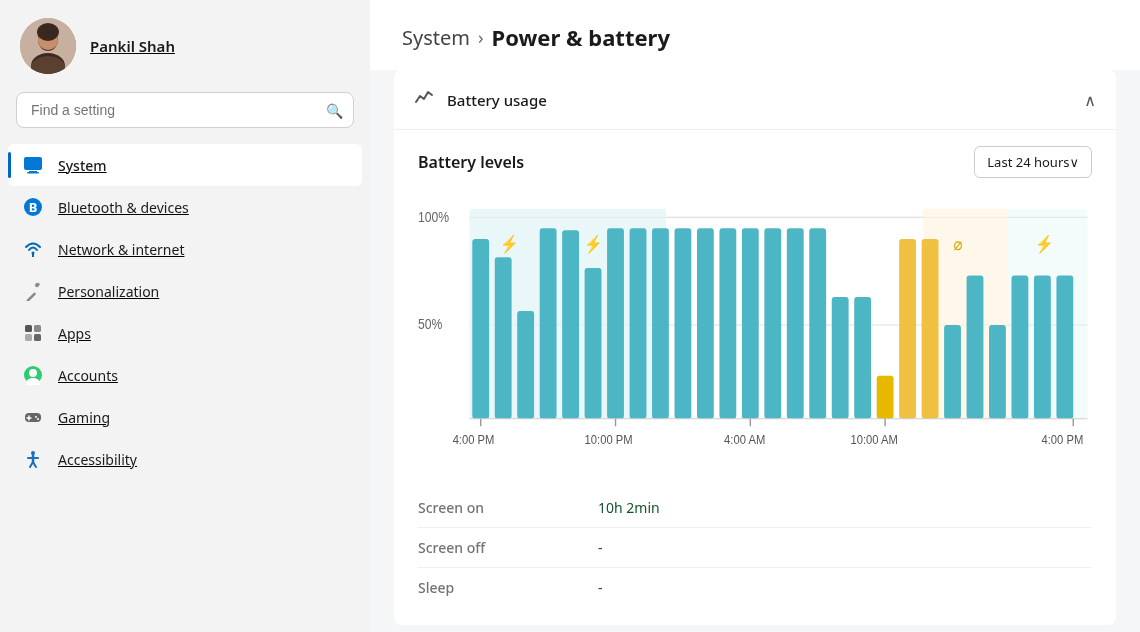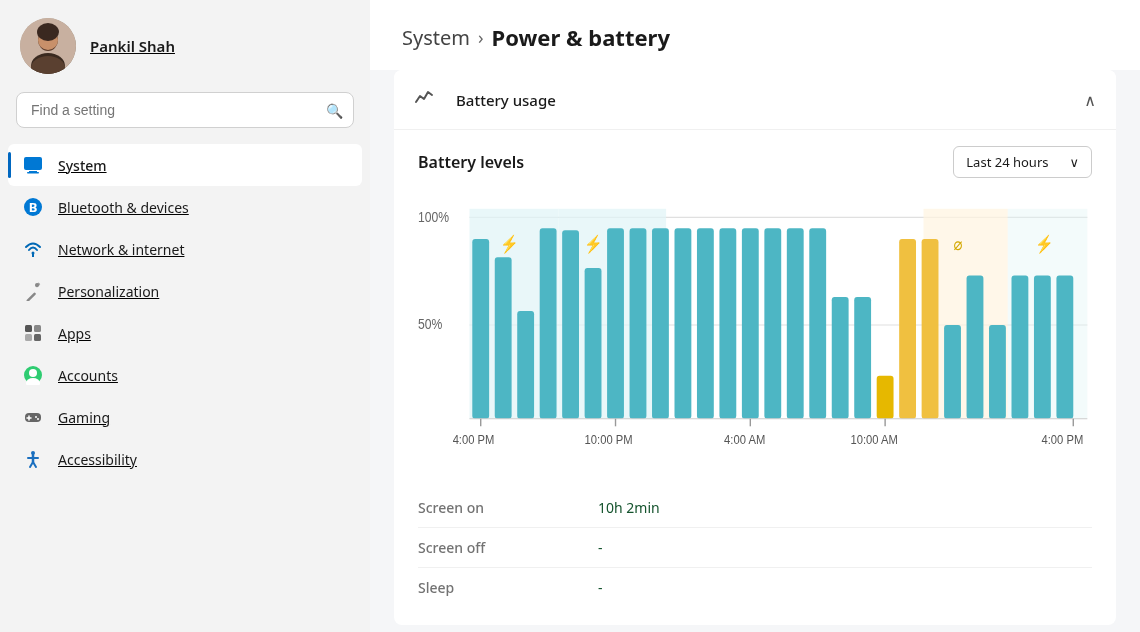--- a/index.html
+++ b/index.html
@@ -177,21 +177,21 @@
       align-items: center;
       justify-content: space-between;
       padding: 16px 20px;
       cursor: pointer;
       background: #ffffff;
     }
 
     .panel-header-left {
       display: flex;
       align-items: center;
-      gap: 20px;
+      gap: 11px;
     }
 
     .panel-title {
       font-size: 15px;
       font-weight: 500;
       color: #1a1a1a;
     }
 
     .panel-chevron {
       font-size: 16px;
@@ -212,21 +212,21 @@
 
     .battery-levels-title {
       font-size: 16px;
       font-weight: 600;
       color: #1a1a1a;
     }
 
     .time-filter {
       display: flex;
       align-items: center;
-      gap: 21px;
+      gap: 0;
       border: 1px solid #ccc;
       border-radius: 6px;
       padding: 6px 12px;
       font-size: 13px;
       color: #1a1a1a;
       background: #ffffff;
       cursor: pointer;
     }
 
     

